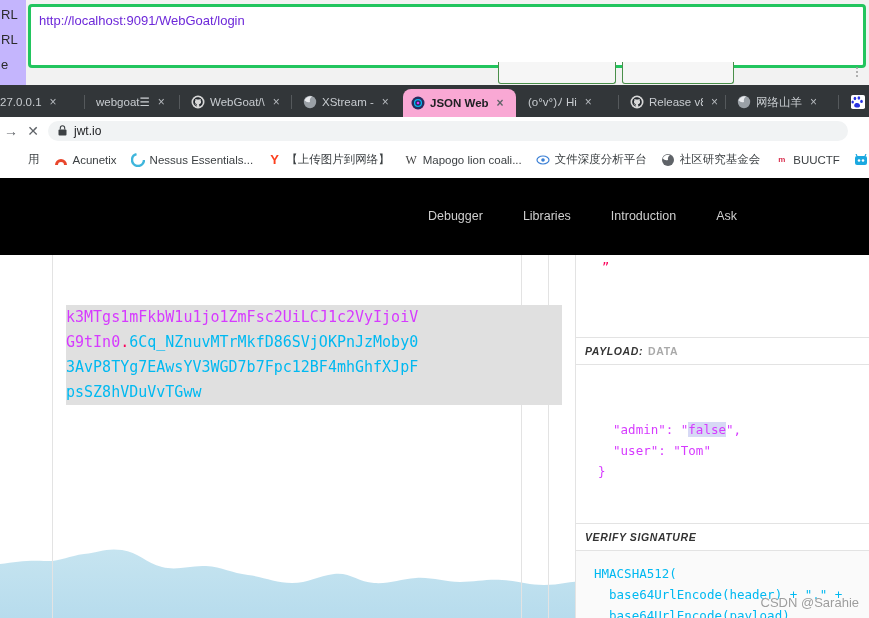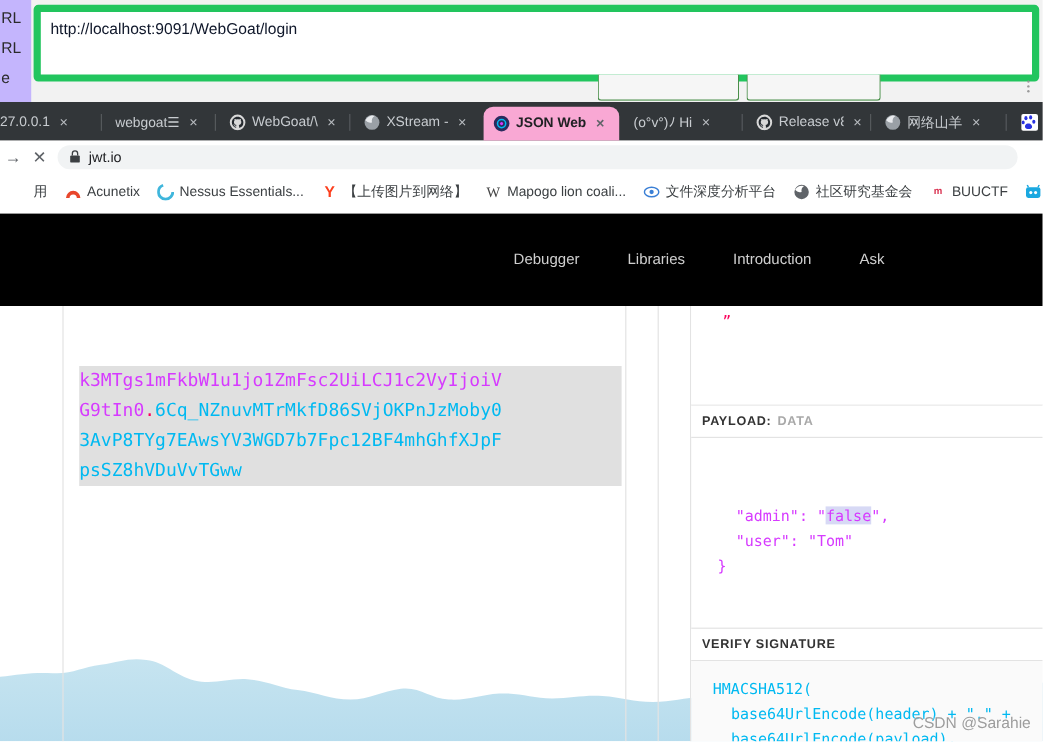--- a/index.html
+++ b/index.html
@@ -24,22 +24,22 @@
   .form-label {
     position: absolute; left: 1px; color: #2b2b2b; font-size: 13px;
     font-family: "Liberation Sans", sans-serif; white-space: nowrap;
   }
   .form-label.l1 { top: 7px; }
   .form-label.l2 { top: 32px; }
   .form-label.l3 { top: 57px; }
 
   .url-field {
     position: absolute; left: 28px; top: 4px; width: 838px; height: 64px;
-    background: #ffffff; border: 6px solid #22c55e; border-radius: 4px;
-    padding: 6px 8px; font-size: 13px; color: #0f172a;
+    background: #ffffff; border: 3px solid #22c55e; border-radius: 4px;
+    padding: 6px 8px; font-size: 13px; color: #6d28d9;
     font-family: "Liberation Sans", sans-serif;
   }
   .sub-field {
     position: absolute; top: 62px; height: 22px;
     background: #f6f6f6; border: 1px solid #4a8f4a; border-top: none;
     border-radius: 0 0 3px 3px;
   }
   .sub-field.a { left: 498px; width: 118px; }
   .sub-field.b { left: 622px; width: 112px; }
   .form-kebab {
@@ -121,41 +121,41 @@
   .jwt-nav a { color: #cfcfcf; font-size: 12.5px; text-decoration: none; }
 
   .page-body { position: absolute; left: 0; top: 81px; width: 869px; height: 363px; background: #ffffff; }
 
   .wave { position: absolute; left: 0; bottom: 0; width: 869px; height: 80px; }
 
   .vrule { position: absolute; top: 0; width: 1px; height: 363px; background: #e3e3e3; }
 
   
   .token-box {
-    position: absolute; left: 66px; top: 0px; width: 452px;
+    position: absolute; left: 66px; top: 0px; width: 496px;
     font-family: "DejaVu Sans Mono", monospace; font-size: 15px; line-height: 25px;
     white-space: pre-wrap; word-break: break-all;
   }
   .tok-line { display: block; }
   .tok-hl { background: #e0e0e0; }
   .c-magenta { color: #d63aff; }
   .c-blue { color: #00b9f1; }
   .c-dot { color: #fb015b; }
 
   
   .right-col {
     position: absolute; left: 575px; top: 0; width: 294px; height: 363px;
     border-left: 1px solid #e3e3e3;
   }
   .panel-head {
     height: 28px; border-top: 1px solid #e3e3e3; border-bottom: 1px solid #e3e3e3;
     display: flex; align-items: center; padding-left: 9px; gap: 5px;
     font-size: 10.5px; letter-spacing: 0.6px; background: #fff;
   }
-  .panel-head .ph-main { color: #333; font-weight: bold; }
+  .panel-head .ph-main { color: #333; font-weight: bold; font-style: italic; }
   .panel-head .ph-sub { color: #a9a9a9; font-weight: bold; }
   .panel-body {
     font-family: "DejaVu Sans Mono", monospace; font-size: 12.5px; line-height: 21px;
     padding: 12px 0 0 22px; color: #d63aff; white-space: pre;
   }
   .panel-body .k { color: #d63aff; }
   .panel-body .v { color: #d63aff; }
   .sel-hl { background: #d7d9f5; }
 
   .hdr-remnant {

